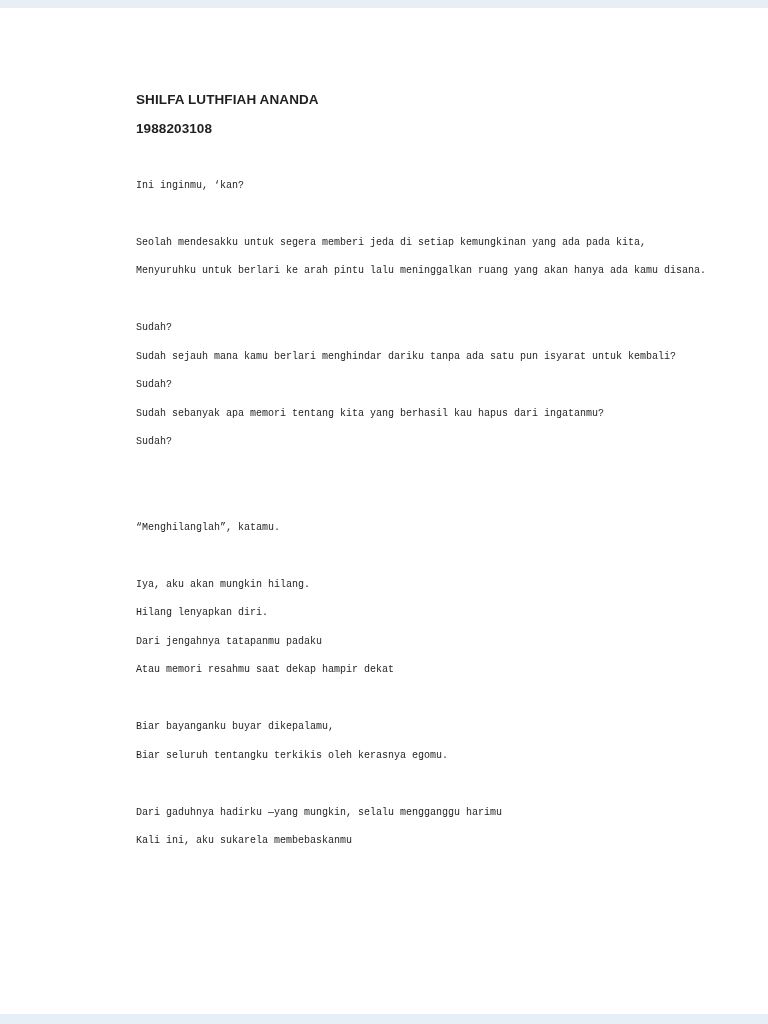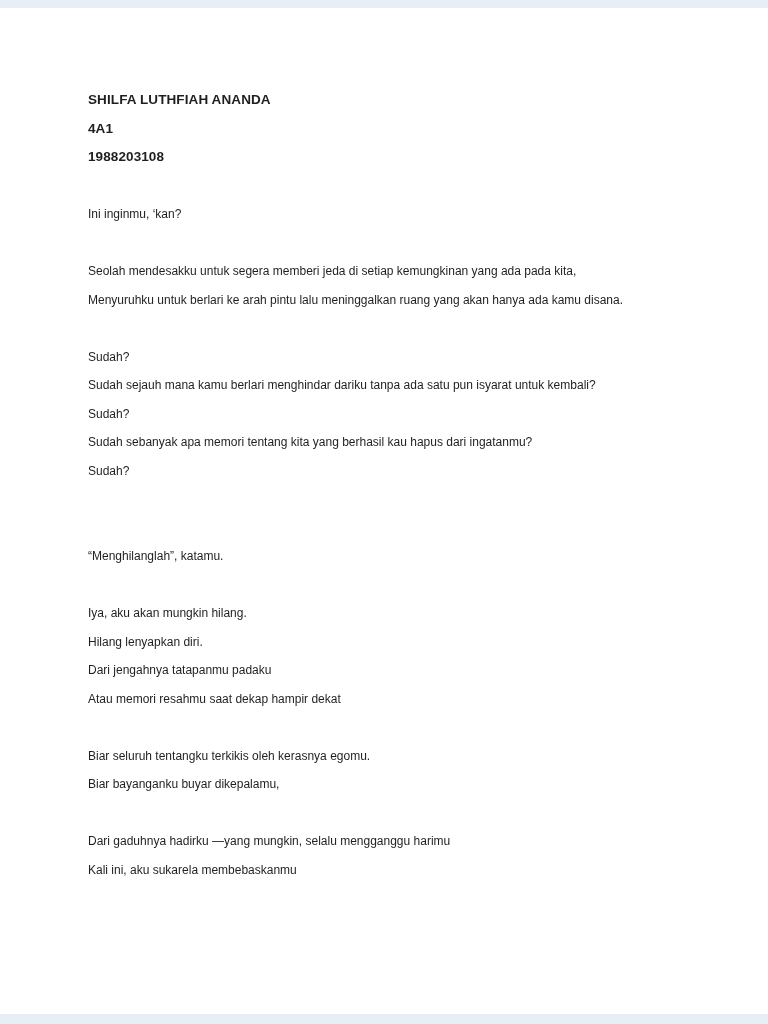--- a/index.html
+++ b/index.html
@@ -19,41 +19,41 @@
     background: var(--paper, #ffffff);
   }
   .doc {
     padding: 78px 60px 0 88px;
     color: var(--ink, #1f1f1f);
   }
   .doc p {
     height: 28.5px;
     line-height: 28.5px;
     white-space: nowrap;
+    margin-left: 48px;
   }
   .hdr {
     font-family: "Liberation Sans", sans-serif;
     font-weight: 700;
     font-size: 13.5px;
     letter-spacing: 0.1px;
   }
   .line {
-    font-family: Liberation Sans, sans-serif;
-    font-size: 12px;
+    font-family: Liberation Mono, monospace;
+    font-size: 10px;
   }
   .blank { height: 28.5px; }
 </style>
 </head>
 <body>
 
 <div class="paper">
   <div class="doc">
 
     <p class="hdr">SHILFA LUTHFIAH ANANDA</p>
-    <p class="hdr">4A1</p>
     <p class="hdr">1988203108</p>
 
     <div class="blank"></div>
 
     <p class="line">Ini inginmu, ‘kan?</p>
 
     <div class="blank"></div>
 
     <p class="line">Seolah mendesakku untuk segera memberi jeda di setiap kemungkinan yang ada pada kita,</p>
     <p class="line">Menyuruhku untuk berlari ke arah pintu lalu meninggalkan ruang yang akan hanya ada kamu disana.</p>
@@ -73,22 +73,22 @@
 
     <div class="blank"></div>
 
     <p class="line">Iya, aku akan mungkin hilang.</p>
     <p class="line">Hilang lenyapkan diri.</p>
     <p class="line">Dari jengahnya tatapanmu padaku</p>
     <p class="line">Atau memori resahmu saat dekap hampir dekat</p>
 
     <div class="blank"></div>
 
+    <p class="line">Biar bayanganku buyar dikepalamu,</p>
     <p class="line">Biar seluruh tentangku terkikis oleh kerasnya egomu.</p>
-    <p class="line">Biar bayanganku buyar dikepalamu,</p>
 
     <div class="blank"></div>
 
     <p class="line">Dari gaduhnya hadirku —yang mungkin, selalu mengganggu harimu</p>
     <p class="line">Kali ini, aku sukarela membebaskanmu</p>
 
   </div>
 </div>
 
 </body></html>

